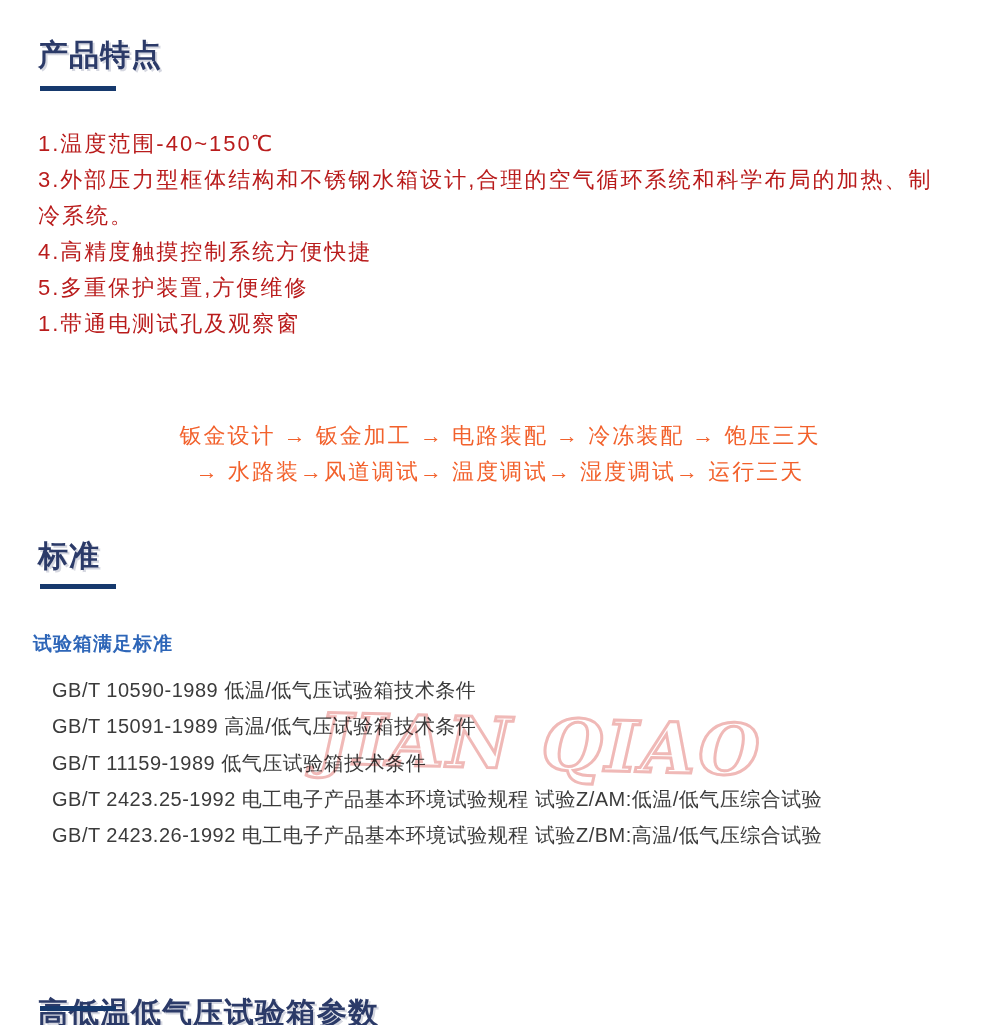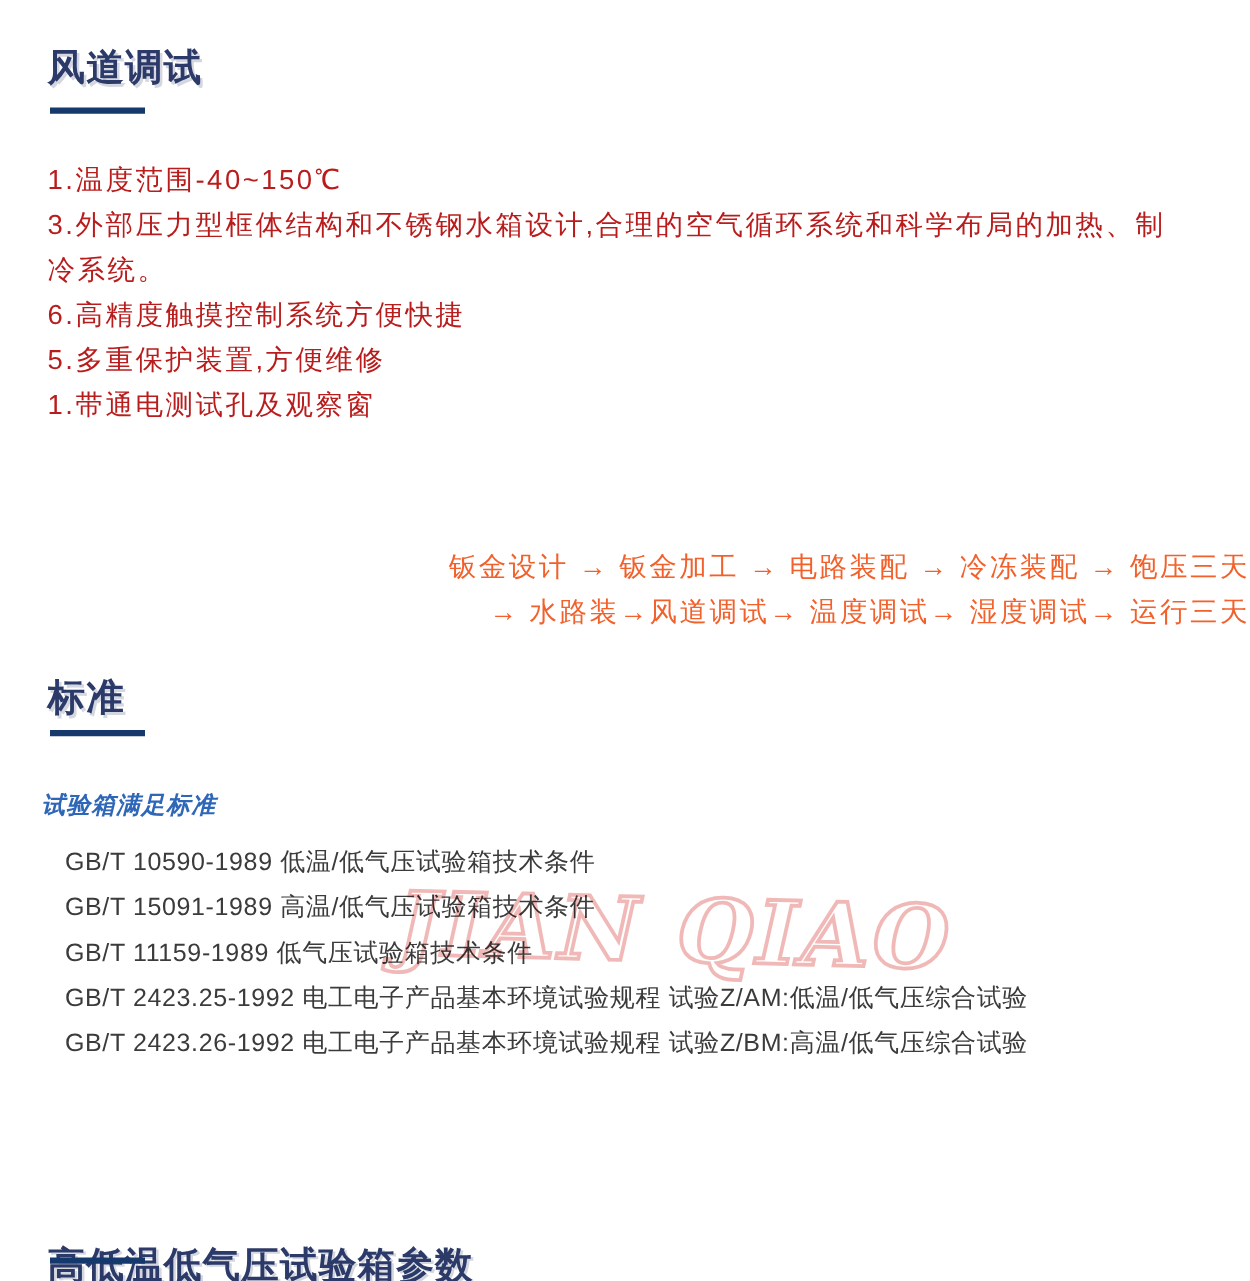--- a/index.html
+++ b/index.html
@@ -34,39 +34,38 @@
     top:126px;left:38px;width:912px;
     color:#b91c1c;
     font-size:22px;
     font-weight:500;
     letter-spacing:2px;
     line-height:36px;
   }
   .feature-item{white-space:normal;}
   #process-flow{
     position:absolute;
-    top:436px;left:0;width:1000px;
-    text-align:right;
+    top:418px;left:0;width:1000px;
+    text-align:center;
     color:#F2612C;
     font-size:22px;
     font-weight:500;
     letter-spacing:2px;
     line-height:36px;
     white-space:nowrap;
   }
   
   #standards-subheading{
     position:absolute;
     top:631px;left:33px;
     color:#2E66B8;
     font-size:19px;
     font-weight:bold;
     letter-spacing:1px;
     white-space:nowrap;
-    font-style:italic;
   }
   #standards-list{
     position:absolute;
     top:662px;left:52px;width:900px;
     color:#3B3B3B;
     font-size:20px;
     letter-spacing:0.5px;
     line-height:36.3px;
     white-space:nowrap;
     margin-top:10px;
@@ -88,39 +87,39 @@
     pointer-events:none;
     white-space:nowrap;
   }
 </style>
 </head>
 <body>
 
 <div id="page">
 
   <div>
-    <div class="sec-heading" style="top:38px;">风道调试</div>
+    <div class="sec-heading" style="top:38px;">产品特点</div>
     <div class="sec-rule" style="top:86px;"></div>
 
     <div id="features-list">
       <div class="feature-item">1.温度范围-40~150℃</div>
       <div class="feature-item">3.外部压力型框体结构和不锈钢水箱设计,合理的空气循环系统和科学布局的加热、制冷系统。</div>
-      <div class="feature-item">6.高精度触摸控制系统方便快捷</div>
+      <div class="feature-item">4.高精度触摸控制系统方便快捷</div>
       <div class="feature-item">5.多重保护装置,方便维修</div>
       <div class="feature-item">1.带通电测试孔及观察窗</div>
     </div>
 
     <div id="process-flow">
       <div>钣金设计 → 钣金加工 → 电路装配 → 冷冻装配 → 饱压三天</div>
       <div>→ 水路装→风道调试→ 温度调试→ 湿度调试→ 运行三天</div>
     </div>
   </div>
 
   <div>
-    <div class="sec-heading" style="top:542px;">标准</div>
+    <div class="sec-heading" style="top:542px;font-family:Liberation Mono, monospace;">标准</div>
     <div class="sec-rule" style="top:584px;"></div>
 
     <div id="standards-subheading">试验箱满足标准</div>
 
     <div id="standards-list">
       <div>GB/T 10590-1989 低温/低气压试验箱技术条件</div>
       <div>GB/T 15091-1989 高温/低气压试验箱技术条件</div>
       <div>GB/T 11159-1989 低气压试验箱技术条件</div>
       <div>GB/T 2423.25-1992 电工电子产品基本环境试验规程 试验Z/AM:低温/低气压综合试验</div>
       <div>GB/T 2423.26-1992 电工电子产品基本环境试验规程 试验Z/BM:高温/低气压综合试验</div>

